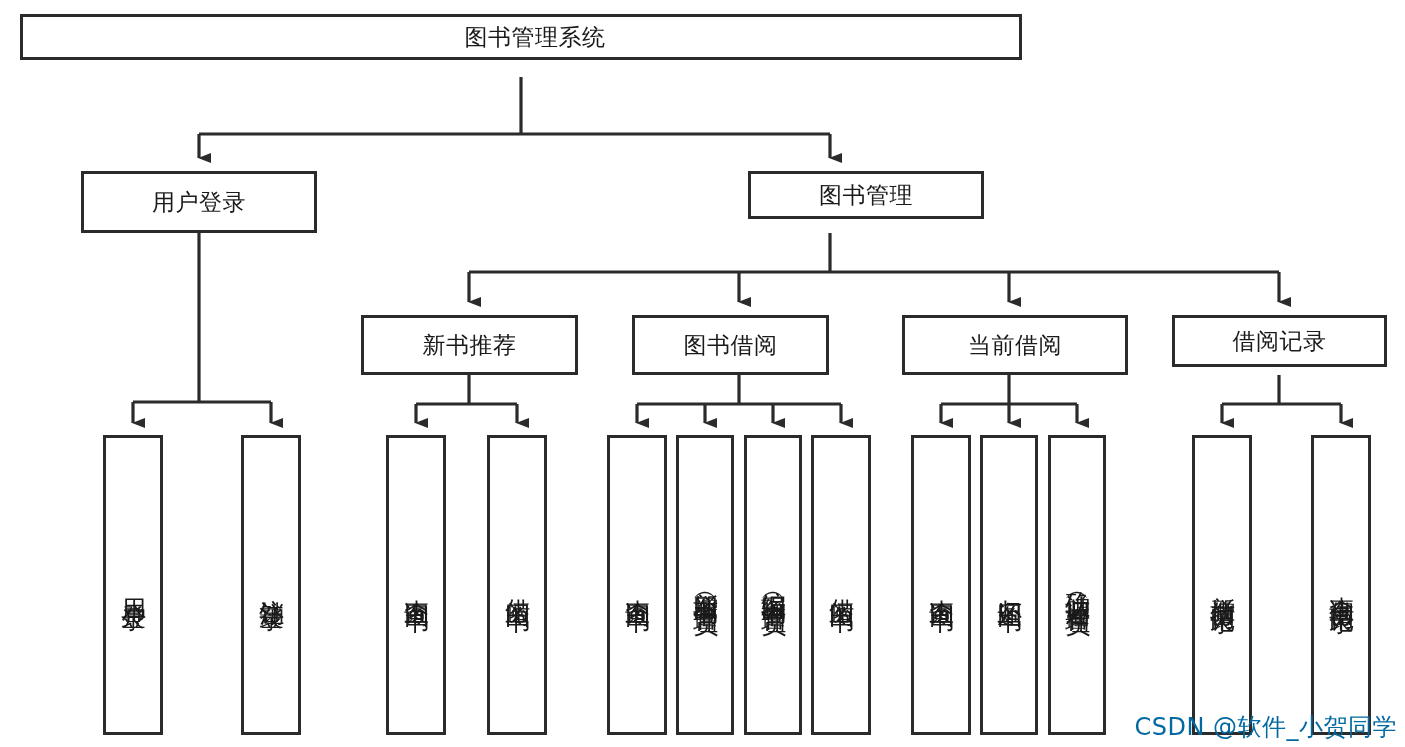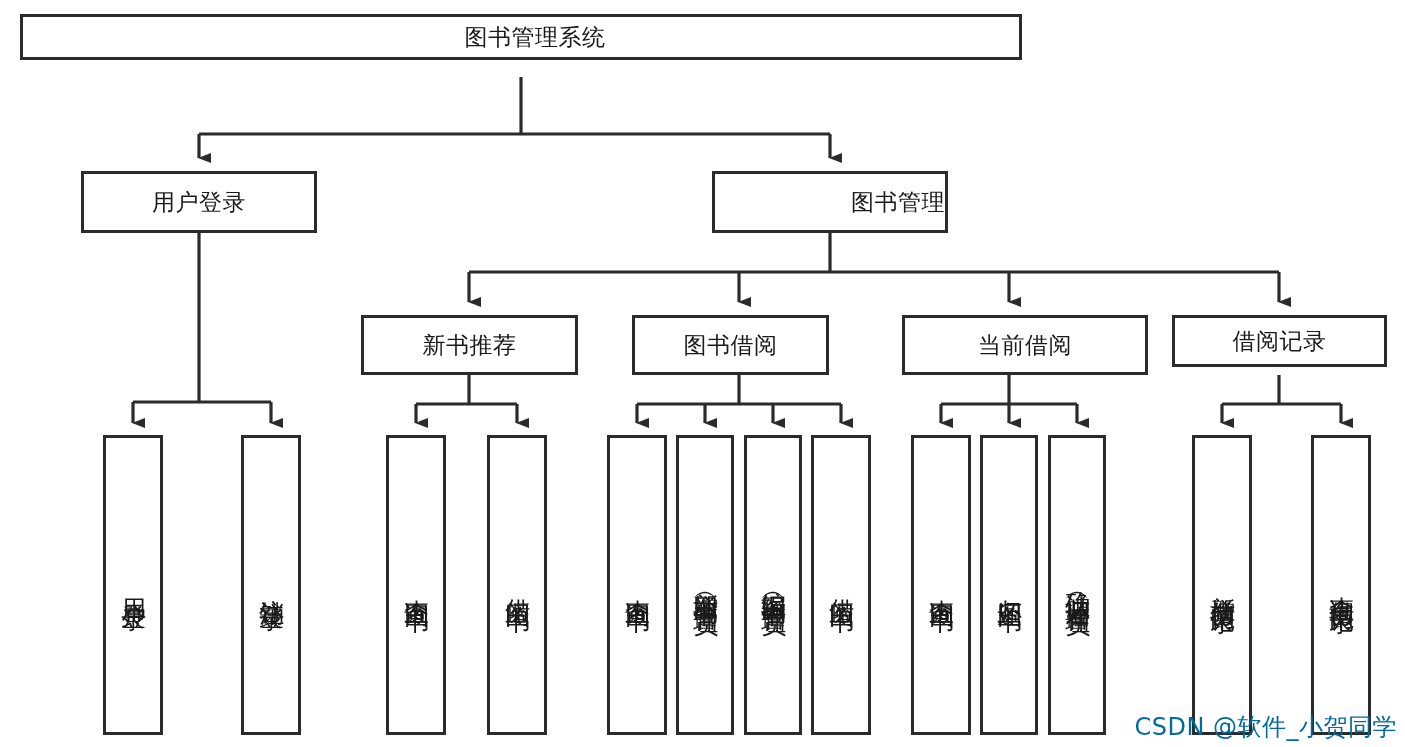--- a/index.html
+++ b/index.html
@@ -121,33 +121,33 @@
   </svg>
 
   <div class="node h root" style="left:20px; top:14px; width:1002px; height:46px;padding-left:28px;">
     <span>图书管理系统</span>
   </div>
 
   <div class="node h" style="left:81px; top:171px; width:236px; height:62px;">
     <span>用户登录</span>
   </div>
 
-  <div class="node h" style="left:712px; top:171px; width:236px; height:62px;justify-content:flex-end;">
+  <div class="node h" style="left:748px; top:171px; width:236px; height:48px;">
     <span>图书管理</span>
   </div>
 
   <div class="node h" style="left:361px; top:315px; width:217px; height:60px;">
     <span>新书推荐</span>
   </div>
 
   <div class="node h" style="left:632px; top:315px; width:197px; height:60px;">
     <span>图书借阅</span>
   </div>
 
-  <div class="node h" style="left:902px; top:315px; width:246px; height:60px;">
+  <div class="node h" style="left:902px; top:315px; width:226px; height:60px;">
     <span>当前借阅</span>
   </div>
 
   <div class="node h" style="left:1172px; top:315px; width:215px; height:52px;">
     <span>借阅记录</span>
   </div>
 
   <div class="node v" style="left:103px; top:435px; width:60px; height:300px;">
     <span class="vtext">用户登录</span>
   </div>

